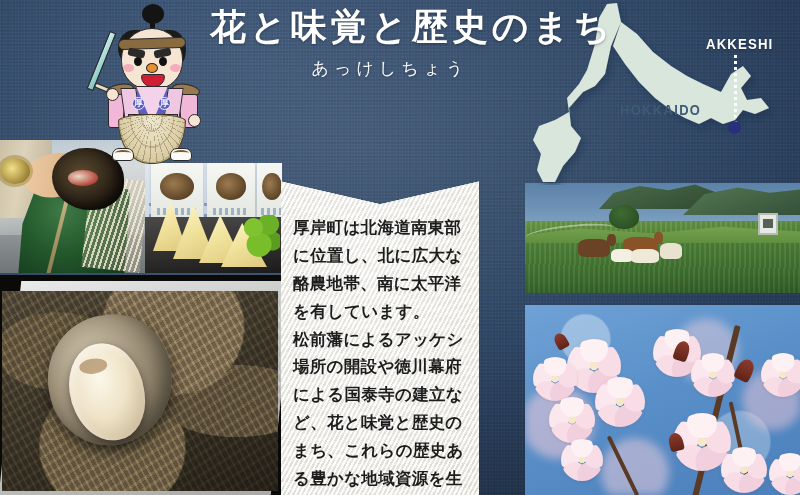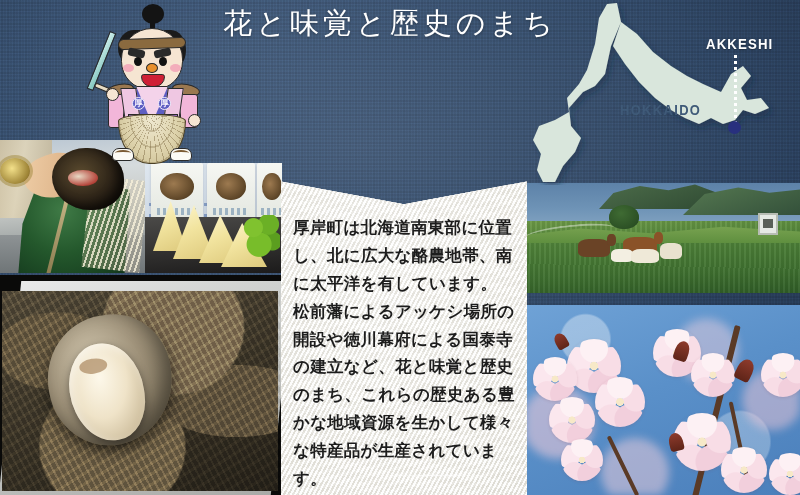--- a/index.html
+++ b/index.html
@@ -35,24 +35,25 @@
   
   .title-block {
     position: absolute;
     left: 210px; top: 8px; width: 360px;
     text-align: center;
     color: #ffffff;
     text-shadow: 0 1px 3px rgba(0,0,0,.35);
   }
   .tagline {
     font-family: "Liberation Serif", "DejaVu Serif", serif;
-    font-size: 29px;
+    font-size: 36px;
     letter-spacing: 4px;
     line-height: 1.1;
     white-space: nowrap;
+    font-weight: bold;
   }
   .yomi {
     font-family: "Liberation Serif", "DejaVu Serif", serif;
     font-size: 17px;
     letter-spacing: 5px;
     margin-top: 9px;
     opacity: .97;
   }
   .townname {
     font-family: "Liberation Serif", "DejaVu Serif", serif;
@@ -370,21 +371,21 @@
   }
   .sk-bud {
     position: absolute; border-radius: 50% 50% 20% 20%;
     background: linear-gradient(#8e3b2c, #5e2418);
   }
 
   
   .text-panel {
     position: absolute;
     left: 281px; top: 170px;
-    width: 246px; height: 325px;
+    width: 198px; height: 325px;
     background-color: #f3f2ee;
     background-image:
       repeating-linear-gradient(118deg, rgba(255,255,255,.9) 0 2px, rgba(222,220,212,.55) 2px 4px),
       repeating-linear-gradient(-14deg, rgba(255,255,255,.5) 0 3px, rgba(215,213,205,.35) 3px 7px),
       radial-gradient(ellipse at 40% 25%, #ffffff 0%, #eceae4 70%, #dedbd3 100%);
     clip-path: polygon(0% 3.5%, 50% 10.5%, 100% 3.5%, 100% 100%, 0% 100%);
     box-shadow: 0 2px 10px rgba(0,0,0,.28);
   }
   .text-panel .fibers {
     position: absolute; inset: 0;
@@ -626,20 +627,21 @@
                L88,46 Z" fill="#d9e6dc" filter="url(#mapshadow)"></path>
     </svg>
   </div>
   <div class="map-label-hokkaido">HOKKAIDO</div>
   <div class="map-dotline"></div>
   <div class="map-dot"></div>
   <div class="map-label-akkeshi">AKKESHI</div>
 
   <div class="title-block">
     <div class="tagline">花と味覚と歴史のまち</div>
+    <div class="yomi">あっけしちょう</div>
   </div>
 
   <div class="text-panel">
     <div class="fibers"></div>
     <div class="body-copy">
       <p>厚岸町は北海道南東部に位置し、北に広大な酪農地帯、南に太平洋を有しています。</p>
       <p>松前藩によるアッケシ場所の開設や徳川幕府による国泰寺の建立など、花と味覚と歴史のまち、これらの歴史ある豊かな地域資源を生かして様々な特産品が生産されています。</p>
     </div>
   </div>
 

